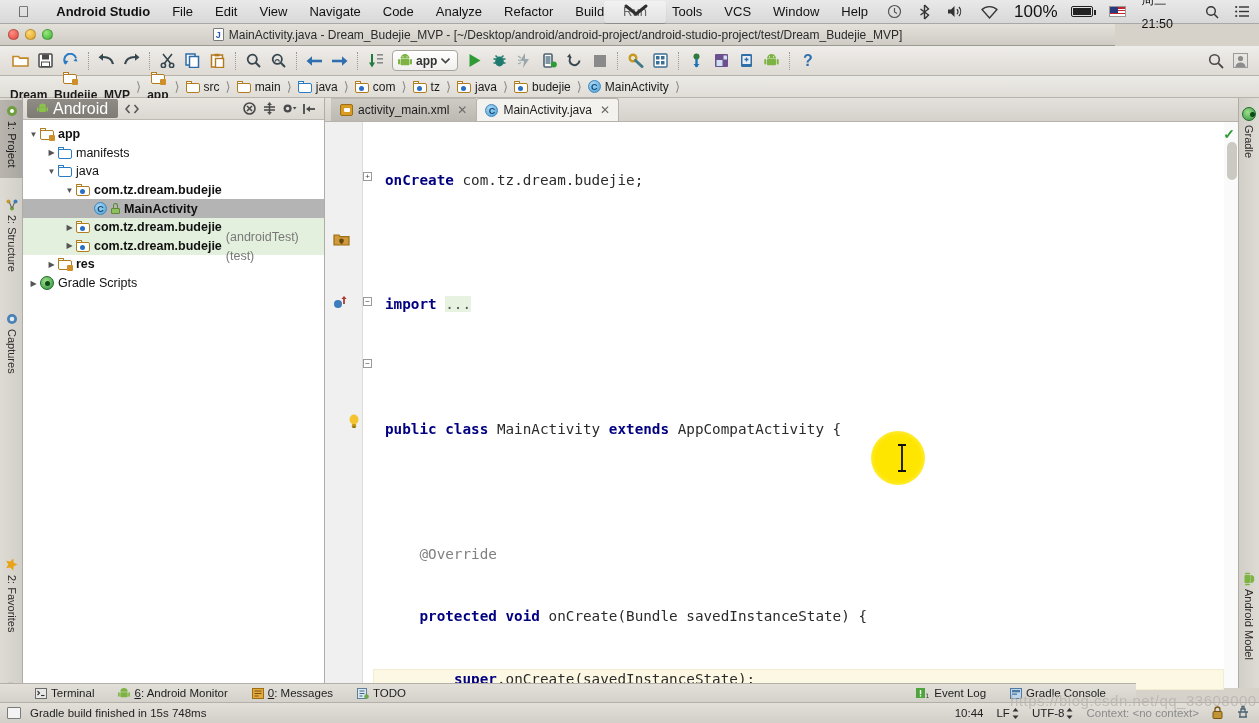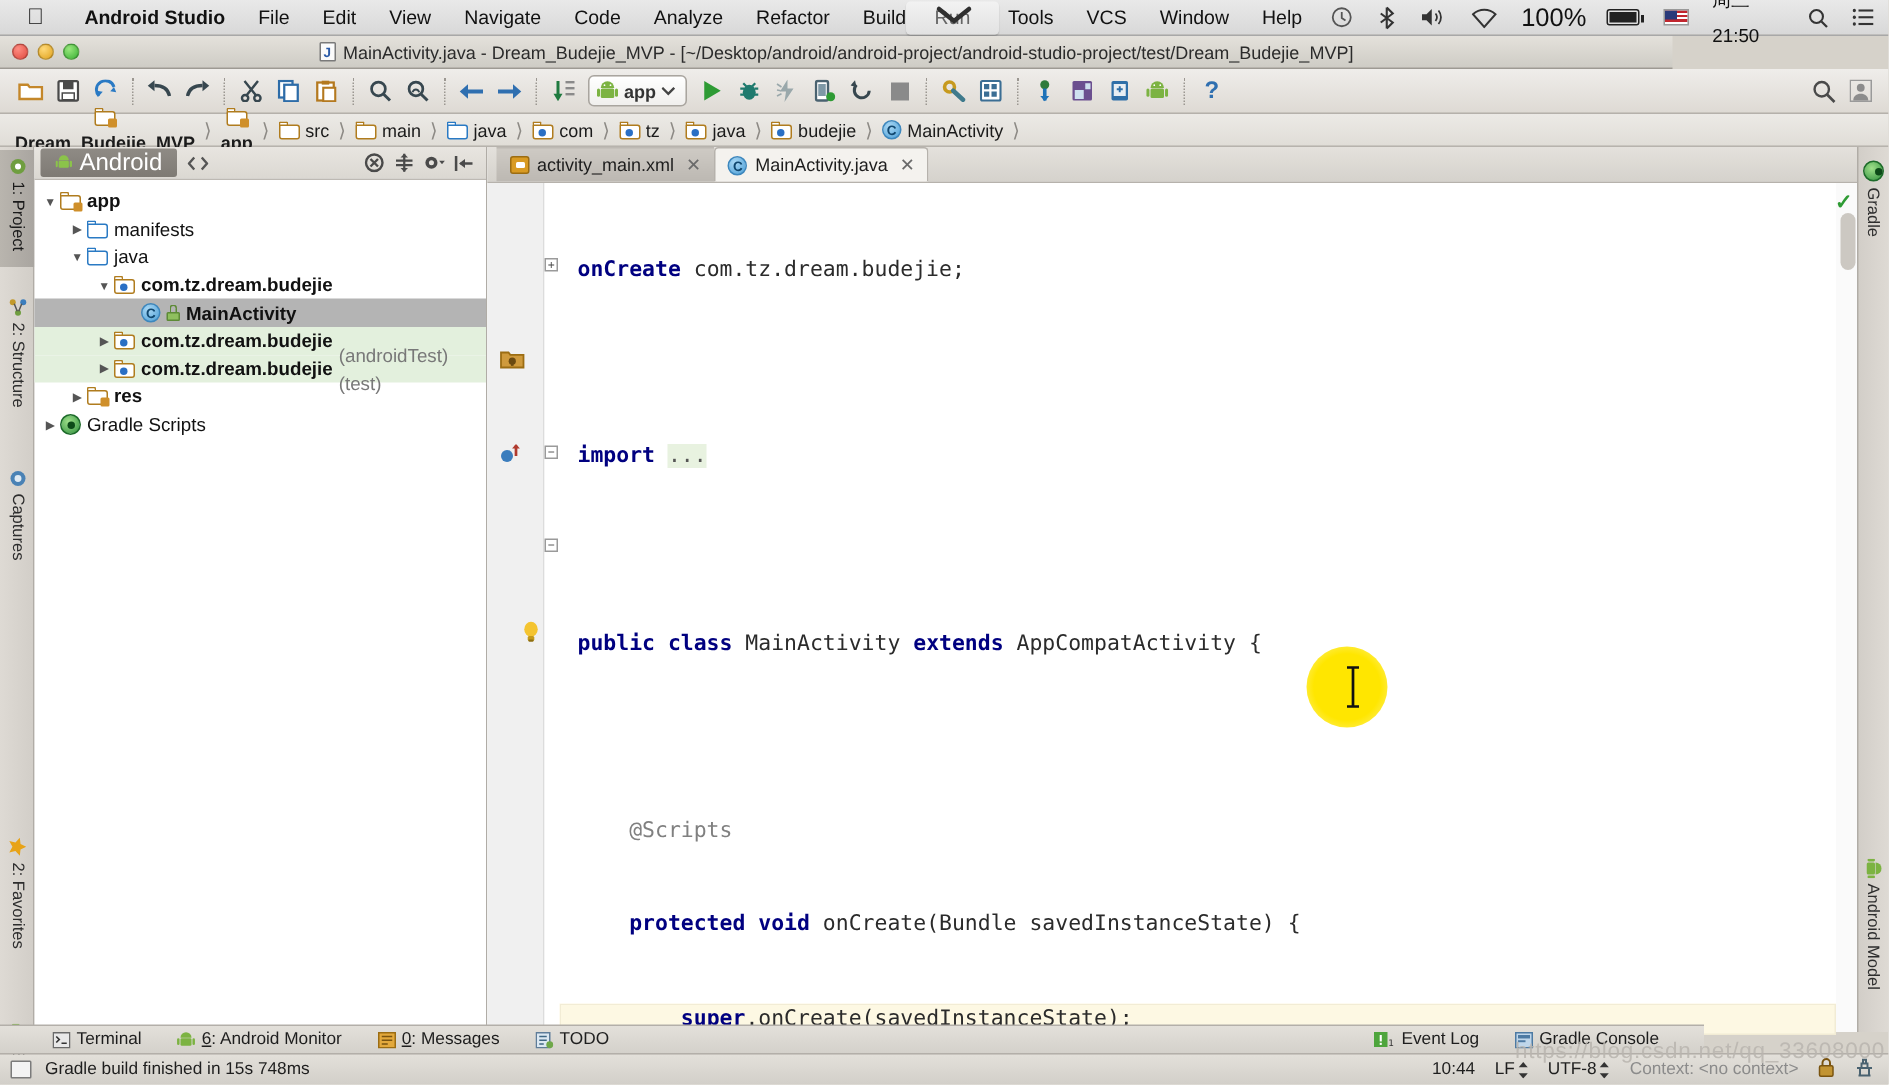--- a/index.html
+++ b/index.html
@@ -880,21 +880,21 @@
         <span class="foldmark" style="top:237px">−</span>
       </div>
 
       <div class="code">
         <div class="ln"><span class="kw">onCreate</span><span> com.tz.dream.budejie;</span></div>
         <div class="ln"></div>
         <div class="ln"><span class="kw">import</span><span> </span><span class="imp-dots">...</span></div>
         <div class="ln"></div>
         <div class="ln"><span class="kw">public class</span><span> MainActivity </span><span class="kw">extends</span><span> AppCompatActivity {</span></div>
         <div class="ln"></div>
-        <div class="ln"><span class="ann">    @Scripts</span></div>
+        <div class="ln"><span class="ann">    @Override</span></div>
         <div class="ln"><span>    </span><span class="kw">protected void</span><span> onCreate(Bundle savedInstanceState) {</span></div>
         <div class="ln hl"><span>        </span><span class="kw">super</span><span>.onCreate(savedInstanceState);</span></div>
         
         
         
       </div>
 
       <div class="rgutter">
         <span class="okmark">✓</span>
         <span class="scrollthumb"></span>

